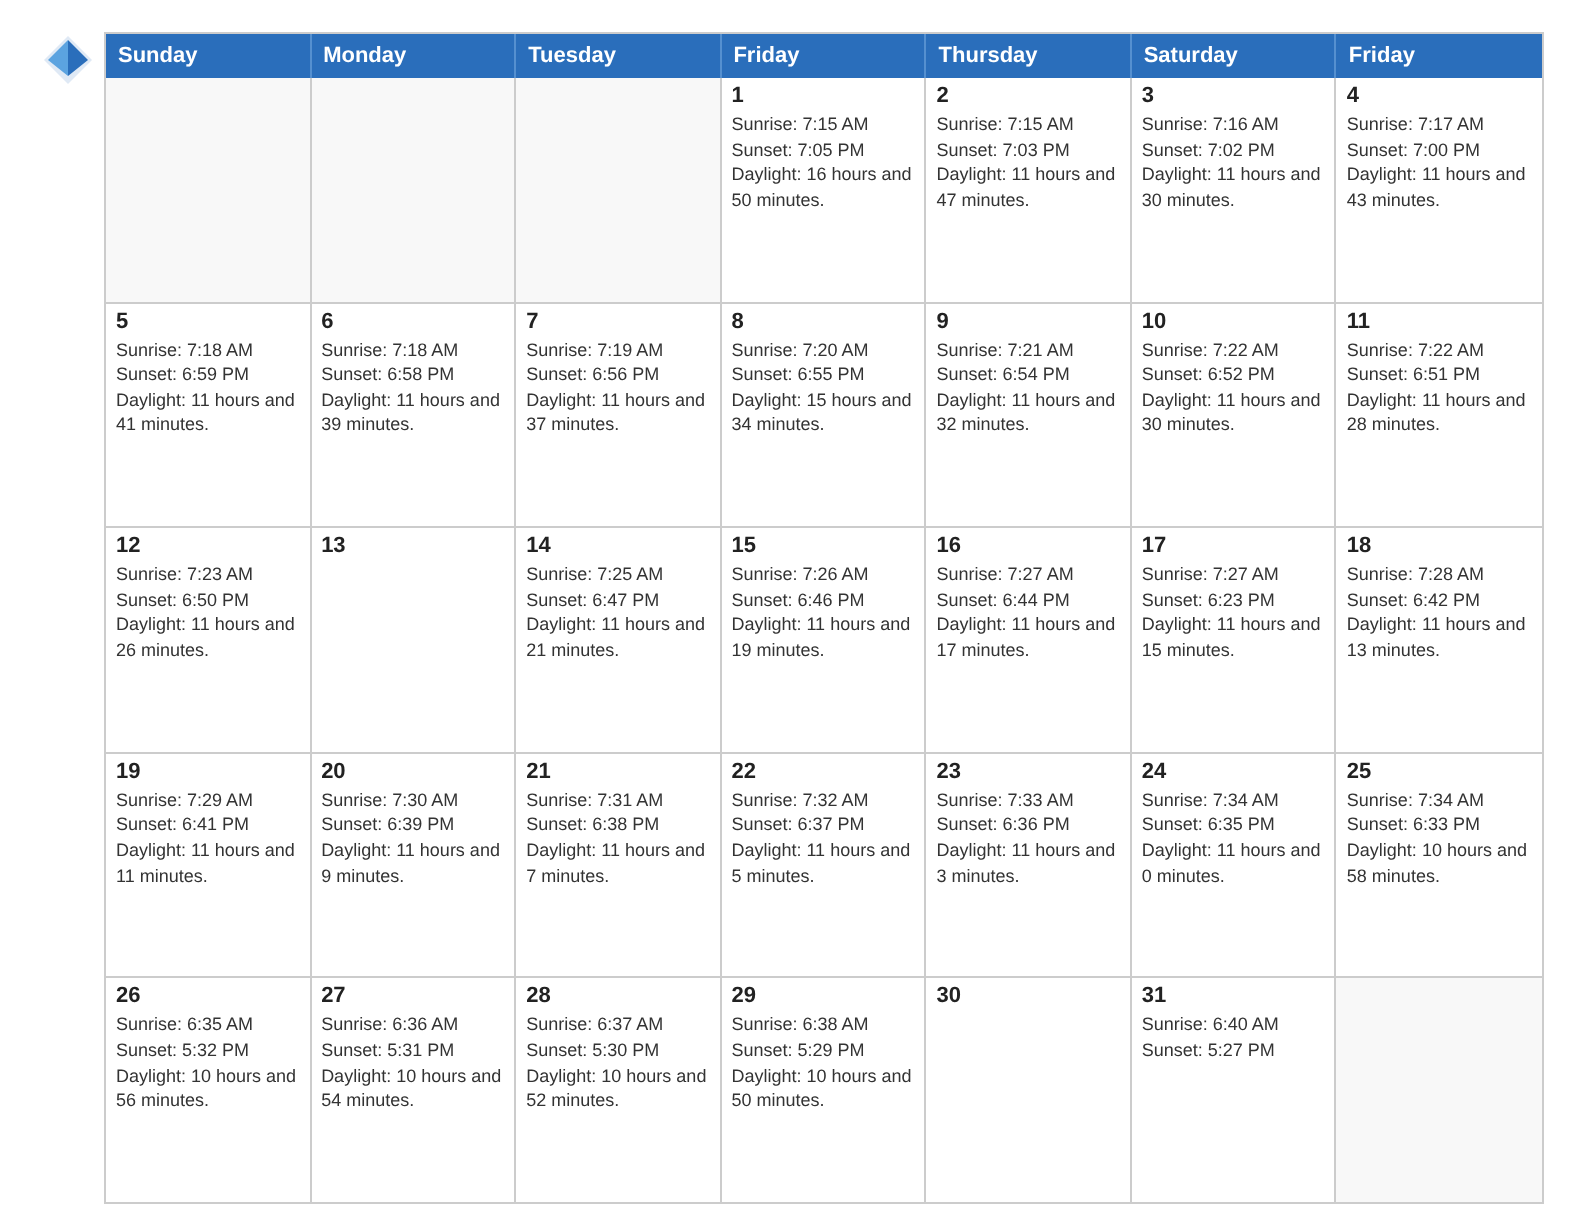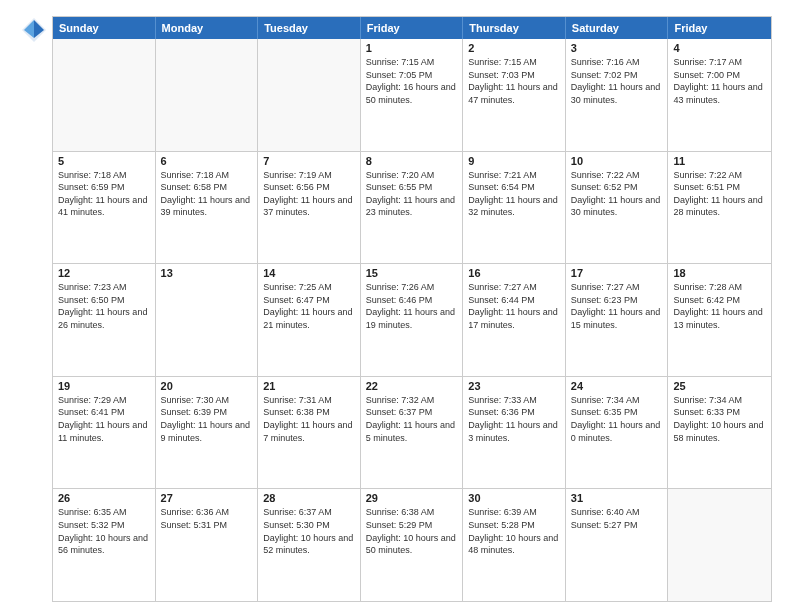--- a/index.html
+++ b/index.html
@@ -163,21 +163,21 @@
           <div class="cal-cell">
             <div class="day-num">6</div>
             <div class="cell-info"><span>Sunrise: 7:18 AM</span><br><span>Sunset: 6:58 PM</span><br><span>Daylight: 11 hours and 39 minutes.</span></div>
           </div>
           <div class="cal-cell">
             <div class="day-num">7</div>
             <div class="cell-info"><span>Sunrise: 7:19 AM</span><br><span>Sunset: 6:56 PM</span><br><span>Daylight: 11 hours and 37 minutes.</span></div>
           </div>
           <div class="cal-cell">
             <div class="day-num">8</div>
-            <div class="cell-info"><span>Sunrise: 7:20 AM</span><br><span>Sunset: 6:55 PM</span><br><span>Daylight: 11 hours and 23 minutes.</span></div>
+            <div class="cell-info"><span>Sunrise: 7:20 AM</span><br><span>Sunset: 6:55 PM</span><br><span>Daylight: 15 hours and 34 minutes.</span></div>
           </div>
           <div class="cal-cell">
             <div class="day-num">9</div>
             <div class="cell-info"><span>Sunrise: 7:21 AM</span><br><span>Sunset: 6:54 PM</span><br><span>Daylight: 11 hours and 32 minutes.</span></div>
           </div>
           <div class="cal-cell">
             <div class="day-num">10</div>
             <div class="cell-info"><span>Sunrise: 7:22 AM</span><br><span>Sunset: 6:52 PM</span><br><span>Daylight: 11 hours and 30 minutes.</span></div>
           </div>
           <div class="cal-cell">
@@ -244,33 +244,32 @@
             <div class="cell-info"><span>Sunrise: 7:34 AM</span><br><span>Sunset: 6:33 PM</span><br><span>Daylight: 10 hours and 58 minutes.</span></div>
           </div>
         </div>
         <div class="cal-row">
           <div class="cal-cell">
             <div class="day-num">26</div>
             <div class="cell-info"><span>Sunrise: 6:35 AM</span><br><span>Sunset: 5:32 PM</span><br><span>Daylight: 10 hours and 56 minutes.</span></div>
           </div>
           <div class="cal-cell">
             <div class="day-num">27</div>
-            <div class="cell-info"><span>Sunrise: 6:36 AM</span><br><span>Sunset: 5:31 PM</span><br></div>
+            <div class="cell-info"><span>Sunrise: 6:36 AM</span><br><span>Sunset: 5:31 PM</span><br><span>Daylight: 10 hours and 54 minutes.</span></div>
           </div>
           <div class="cal-cell">
             <div class="day-num">28</div>
             <div class="cell-info"><span>Sunrise: 6:37 AM</span><br><span>Sunset: 5:30 PM</span><br><span>Daylight: 10 hours and 52 minutes.</span></div>
           </div>
           <div class="cal-cell">
             <div class="day-num">29</div>
             <div class="cell-info"><span>Sunrise: 6:38 AM</span><br><span>Sunset: 5:29 PM</span><br><span>Daylight: 10 hours and 50 minutes.</span></div>
           </div>
           <div class="cal-cell">
             <div class="day-num">30</div>
-            <div class="cell-info"><span>Sunrise: 6:39 AM</span><br><span>Sunset: 5:28 PM</span><br><span>Daylight: 10 hours and 48 minutes.</span></div>
           </div>
           <div class="cal-cell">
             <div class="day-num">31</div>
             <div class="cell-info"><span>Sunrise: 6:40 AM</span><br><span>Sunset: 5:27 PM</span><br></div>
           </div>
           <div class="cal-cell empty"></div>
         </div>
       </div>
   </div>
 </div>

